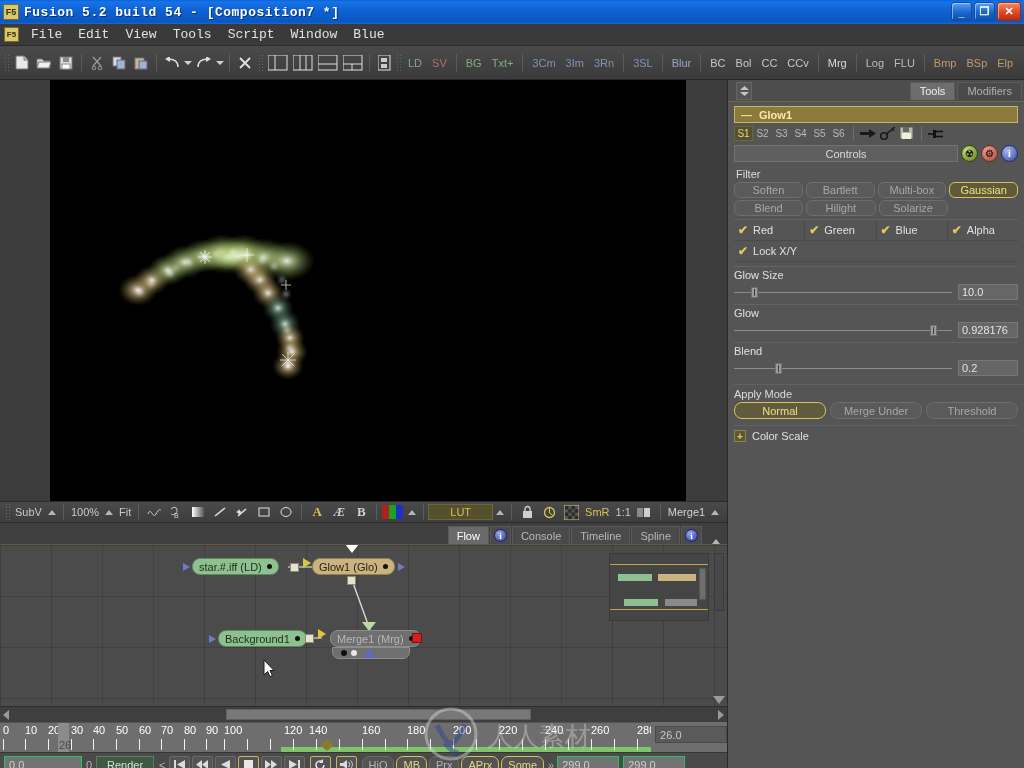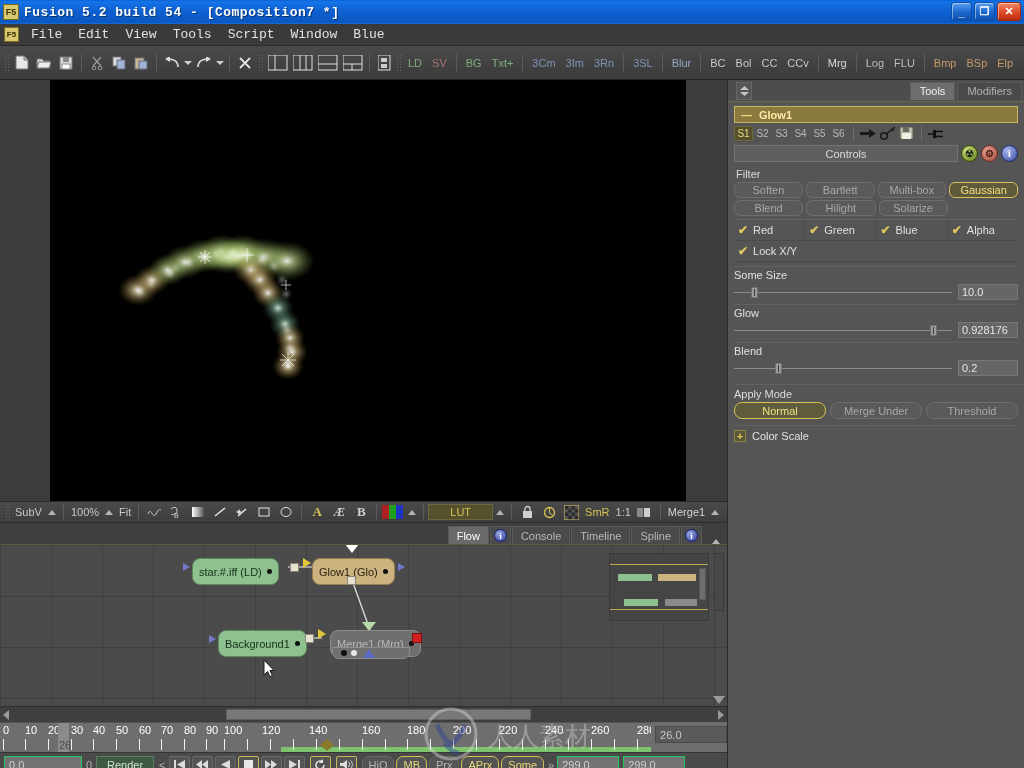--- a/index.html
+++ b/index.html
@@ -122,21 +122,21 @@
   }
   #flowcanvas {
     flex:1; position:relative; background:#4b4b4b;
     background-image:
       linear-gradient(to right, rgba(0,0,0,.14) 1px, transparent 1px),
       linear-gradient(to bottom, rgba(0,0,0,.14) 1px, transparent 1px);
     background-size:51px 51px;
     overflow:hidden;
   }
   .node {
-    position:absolute; height:27px; display:flex; align-items:center;
+    position:absolute; height:17px; display:flex; align-items:center;
     border-radius:8px; font:11px "Liberation Sans",sans-serif;
     padding:0 6px; white-space:nowrap;
   }
   .node.ld { background:#8fc08f; border:1px solid #5c8a5c; color:#16301a; }
   .node.glo { background:#cbb37f; border:1px solid #96804f; color:#2b2112; }
   .node.mrg { background:#6f6f6f; border:1px solid #8d8d8d; color:#b7b7b7; }
   .ntri-in {
     position:absolute; left:-10px; top:4px; width:0;height:0;
     border-top:4px solid transparent;border-bottom:4px solid transparent;
     border-left:7px solid #6f79c8;
@@ -717,21 +717,21 @@
           <div class="tick" style="left:139px"></div>
         <div class="tlab" style="left:161px">70</div>
           <div class="tick" style="left:161px"></div>
         <div class="tlab" style="left:184px">80</div>
           <div class="tick" style="left:184px"></div>
         <div class="tlab" style="left:206px">90</div>
           <div class="tick" style="left:206px"></div>
         <div class="tlab" style="left:224px">100</div>
           <div class="tick" style="left:224px"></div>
         <div class="tick" style="left:247px"></div>
-        <div class="tlab" style="left:262px">120</div>
+        <div class="tlab" style="left:284px">120</div>
           <div class="tick" style="left:270px"></div>
         <div class="tick" style="left:293px"></div>
         <div class="tlab" style="left:309px">140</div>
           <div class="tick" style="left:316px"></div>
         <div class="tick" style="left:339px"></div>
         <div class="tlab" style="left:362px">160</div>
           <div class="tick" style="left:362px"></div>
         <div class="tick" style="left:385px"></div>
         <div class="tlab" style="left:407px">180</div>
           <div class="tick" style="left:407px"></div>
@@ -919,21 +919,21 @@
     </div>
 
     <div style="display:flex;margin:0 6px;border-bottom:1px solid #4a4a4a;padding:3px 0 3px 4px">
       <div class="chk" style="flex:none;border:none;padding:0">
         <span class="tick-m">✔</span>
         <span>Lock X/Y</span>
       </div>
     </div>
 
     <div class="sliderblk">
-      <div class="lab">Some Size</div>
+      <div class="lab">Glow Size</div>
       <div class="sliderline">
         <div class="track">
           <div class="thumb" style="left:8%"></div>
         </div>
         <div class="numfld">10.0</div>
       </div>
     </div>
 
     <div class="sliderblk">
       <div class="lab">Glow</div>

